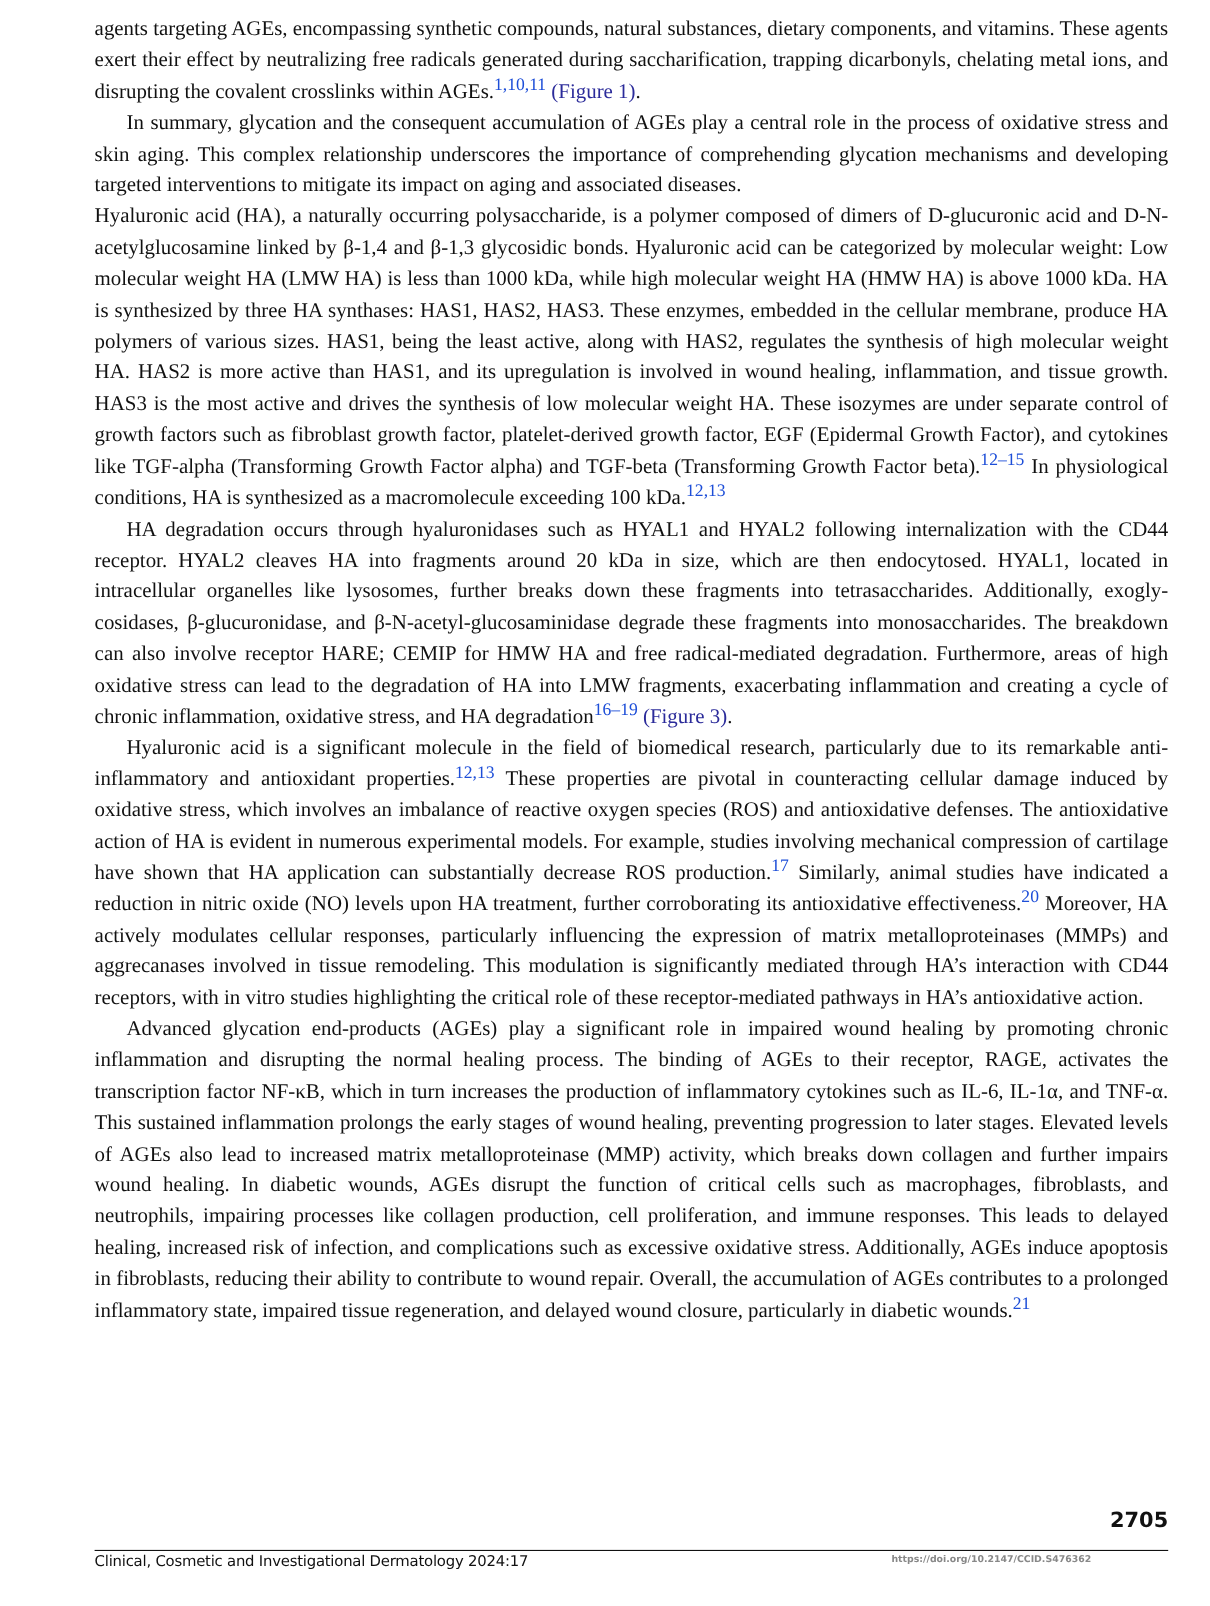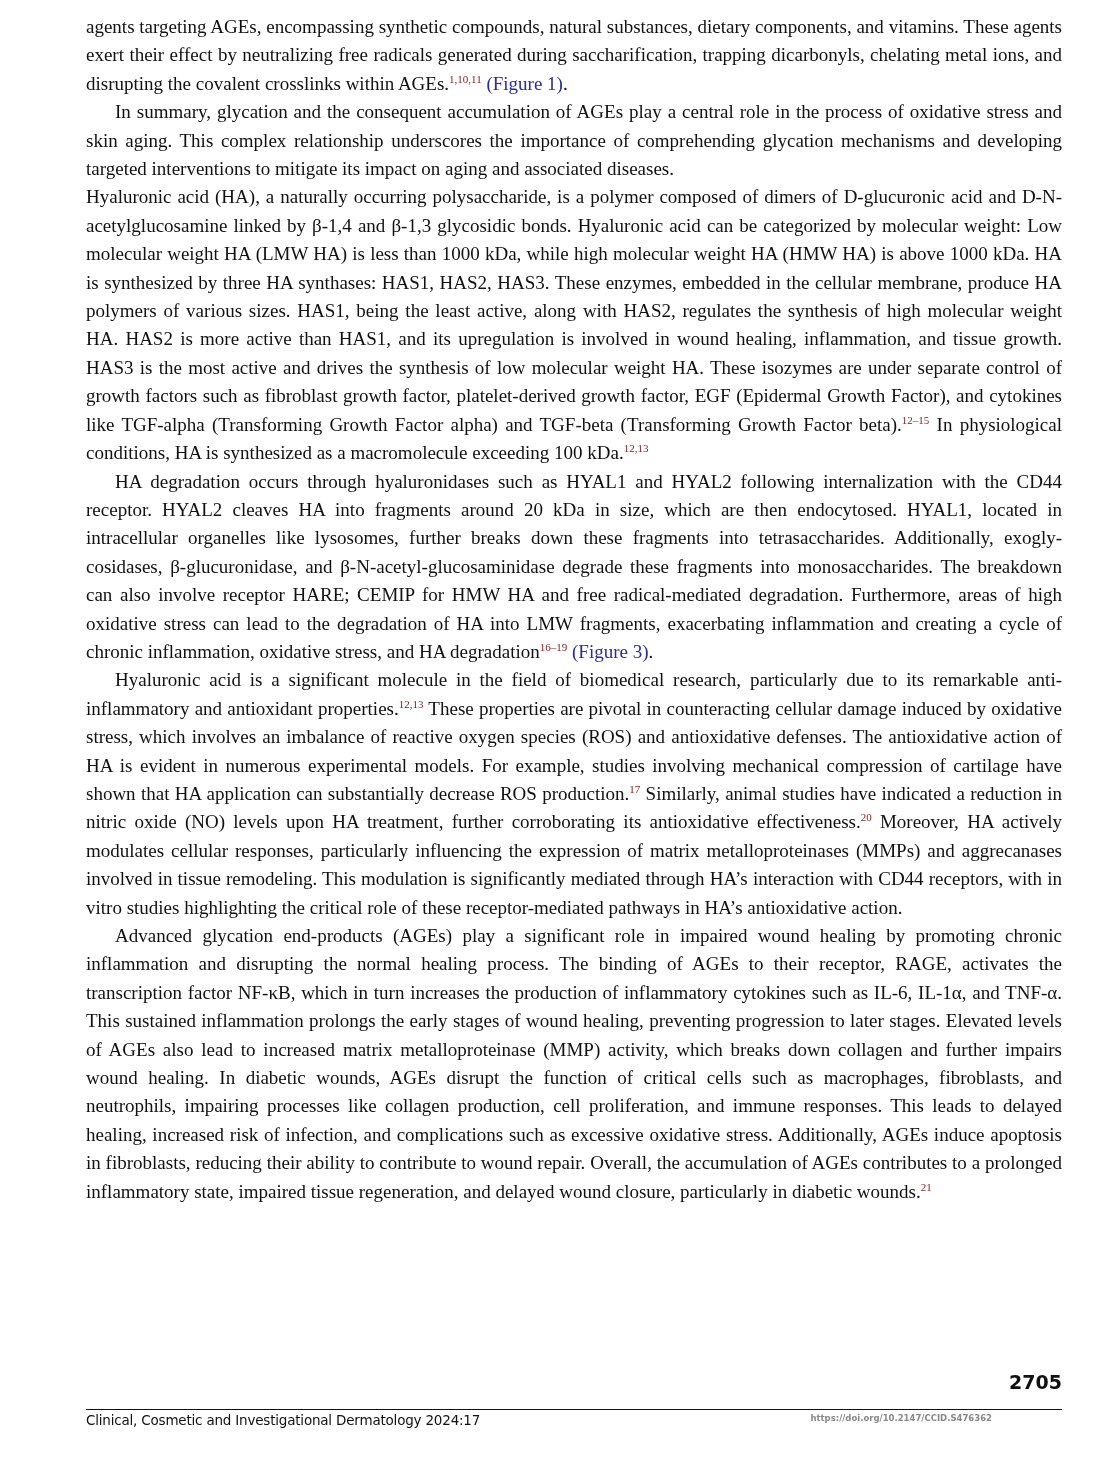--- a/index.html
+++ b/index.html
@@ -9,24 +9,24 @@
     font-family: "Liberation Serif", serif;
     font-size: 19px;
     line-height: 28.4px;
     color: #111;
     text-align: justify;
     margin: 0;
     hyphens: manual;
   }
   .indent { text-indent: 29px; }
   sup {
-    font-size: 11px;
+    font-size: 16px;
     line-height: 0;
     vertical-align: 7px;
-    color: #7f1d1d;
+    color: #1d4ed8;
   }
   .figref { color: #2b2b9a; }
   .heading {
     font-family: "DejaVu Sans", sans-serif;
     font-size: 25px;
     font-weight: normal;
     color: #111;
     margin: 39px 0 0 0;
     line-height: 36px;
     letter-spacing: -0.3px;

